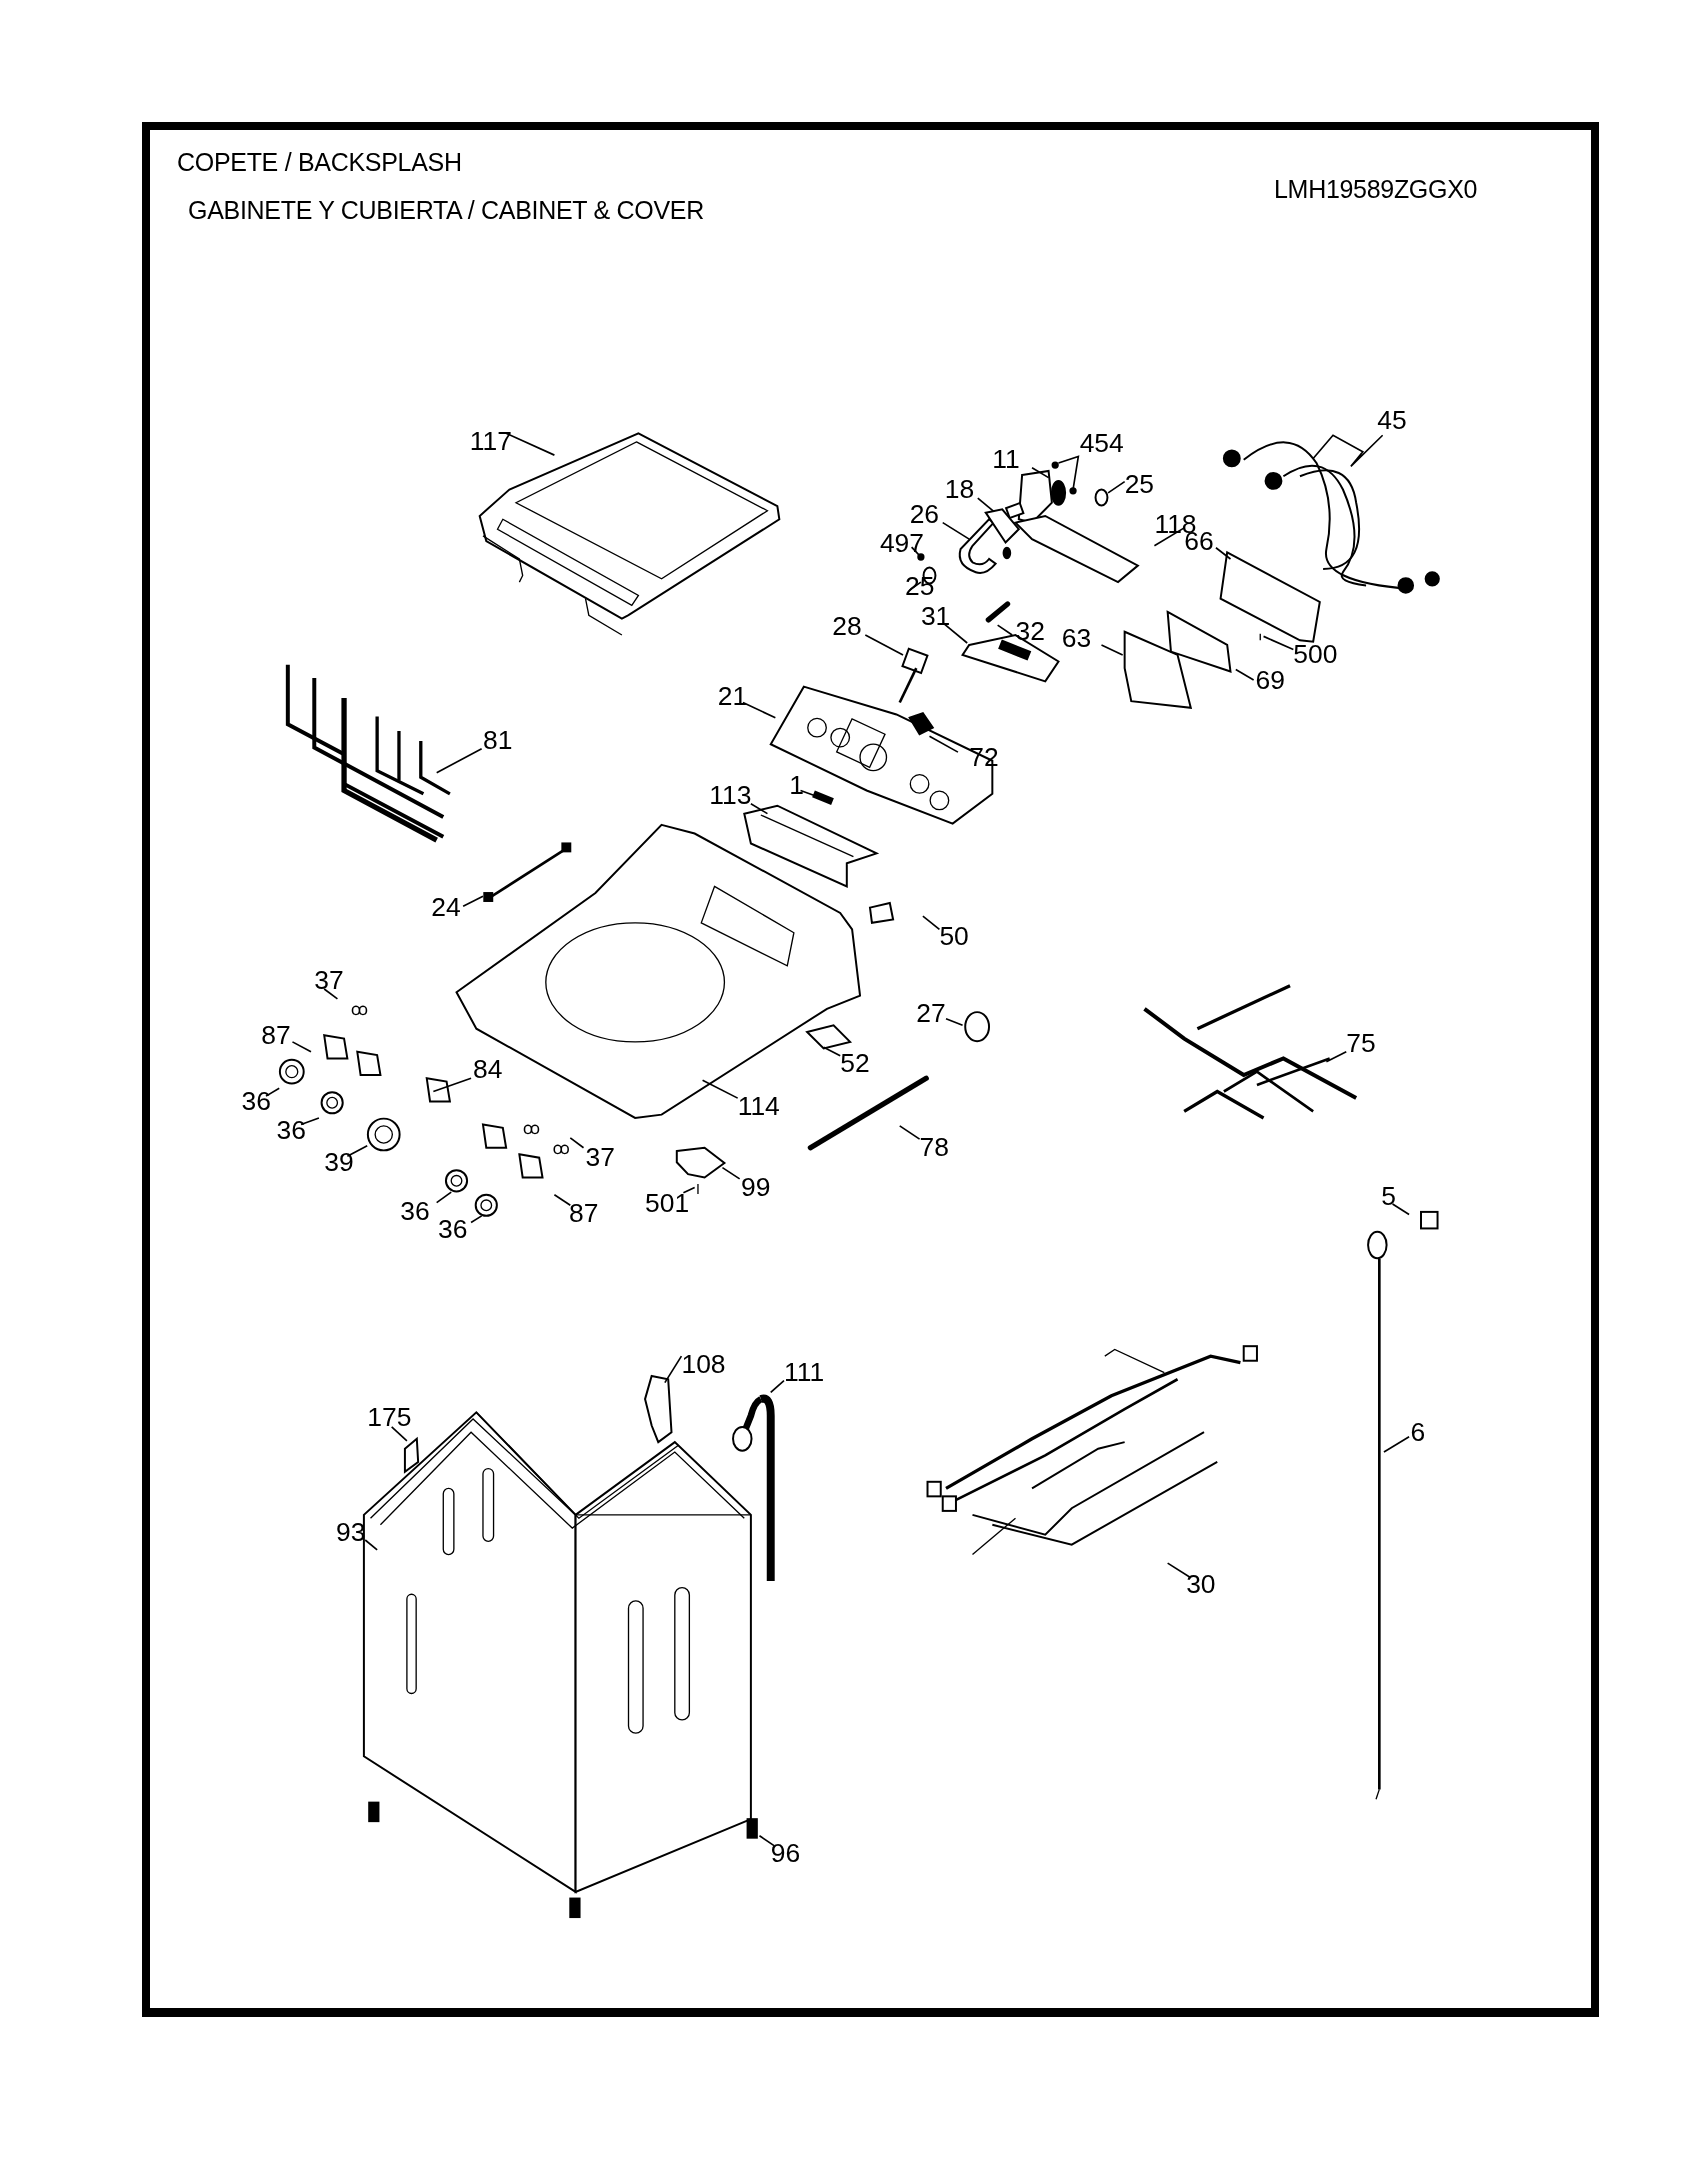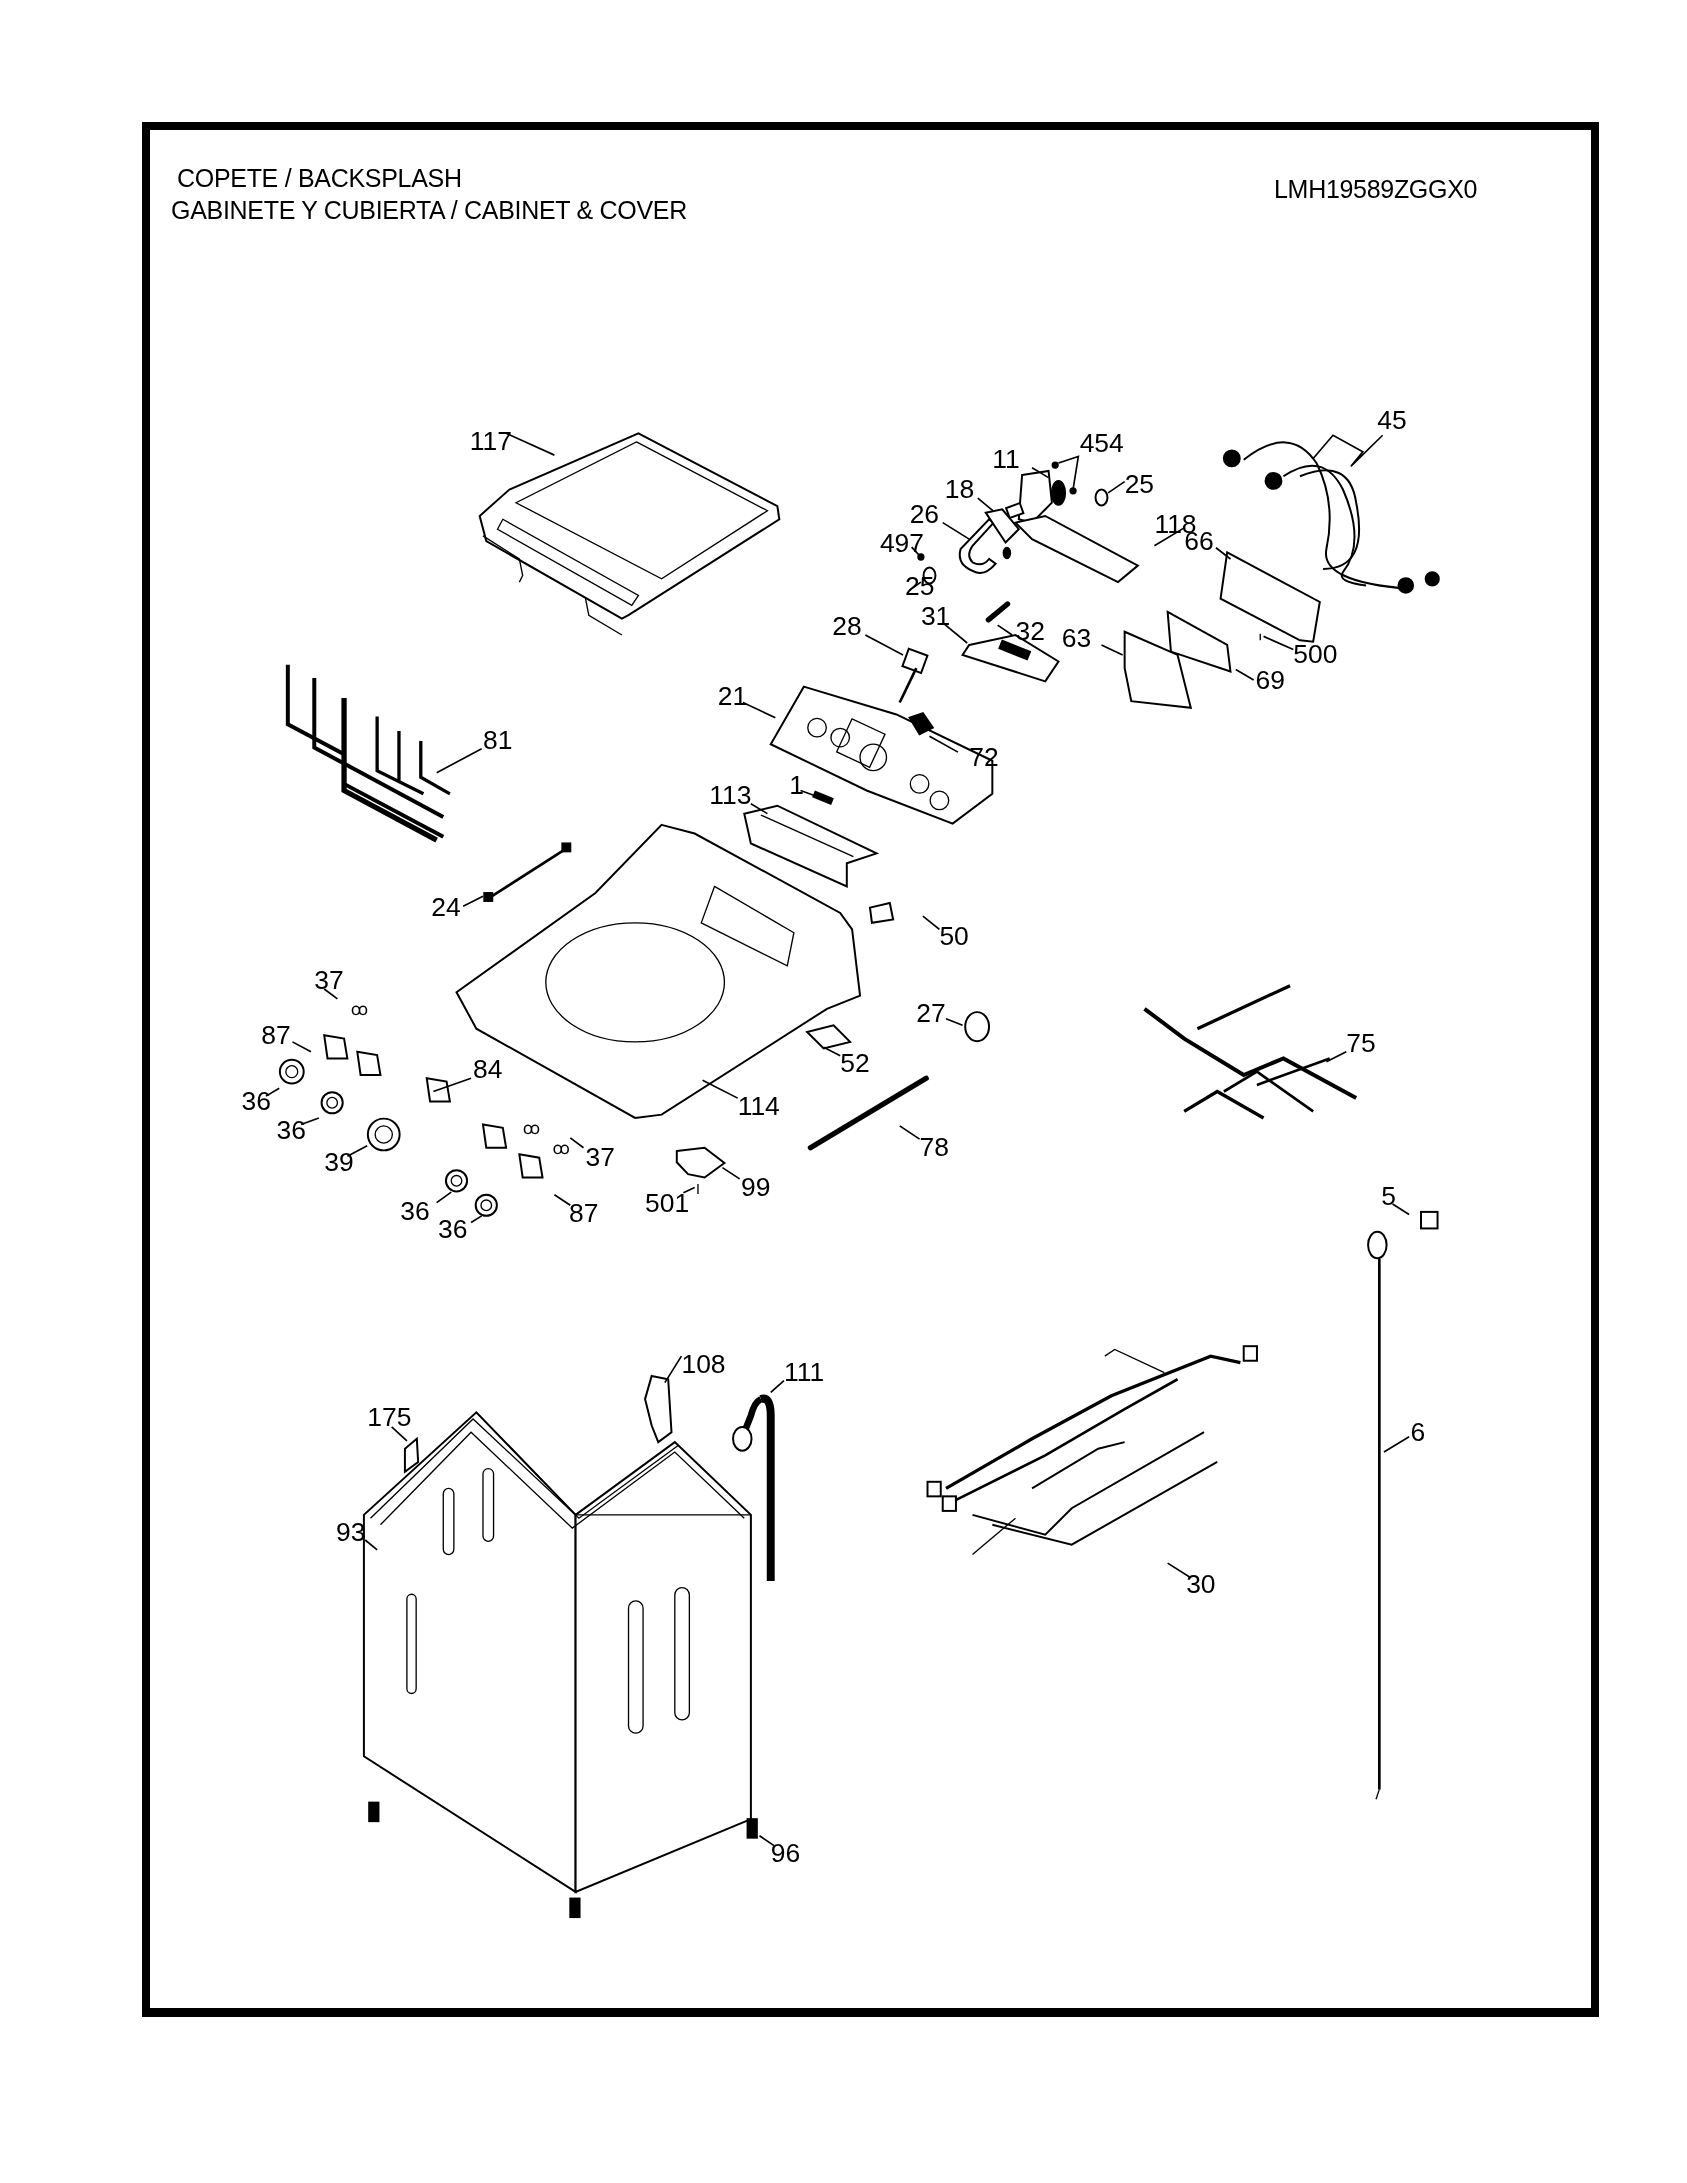--- a/index.html
+++ b/index.html
@@ -12,22 +12,22 @@
   .partd { fill:#000; stroke:#000; stroke-width:3; }
   .thin { fill:none; stroke:#000; stroke-width:2; }
   .thick { fill:none; stroke:#000; stroke-width:8; stroke-linecap:round; }
   .leader { stroke:#000; stroke-width:2.5; fill:none; }
 </style>
 </head>
 <body>
 
 <div class="frame"></div>
 
-<div class="hdr" style="left:177px; top:164px;text-align:center;">COPETE / BACKSPLASH</div>
-<div class="hdr" style="left:171px; top:196px;">GABINETE Y CUBIERTA / CABINET &amp; COVER</div>
+<div class="hdr" style="left:177px; top:148px;text-align:center;">COPETE / BACKSPLASH</div>
+<div class="hdr" style="left:188px; top:196px;">GABINETE Y CUBIERTA / CABINET &amp; COVER</div>
 <div class="hdr" style="left:1274px; top:175px;">LMH19589ZGGX0</div>
 
 <svg id="diagram" viewBox="0 0 2550 3300">
 
   <g>
     <path class="part" d="M965,655 L1175,765 L1178,785 L950,930 L940,935 L735,818 L725,780 L770,740 Z"></path>
     <path class="thin" d="M962,668 L1160,772 L1000,875 L780,760 Z"></path>
     <path class="thin" d="M760,785 L965,900 L955,915 L752,800 Z"></path>
     <path class="thin" d="M730,810 L785,845 L790,870 L785,880 M885,905 L890,930 L940,960"></path>
   </g>

